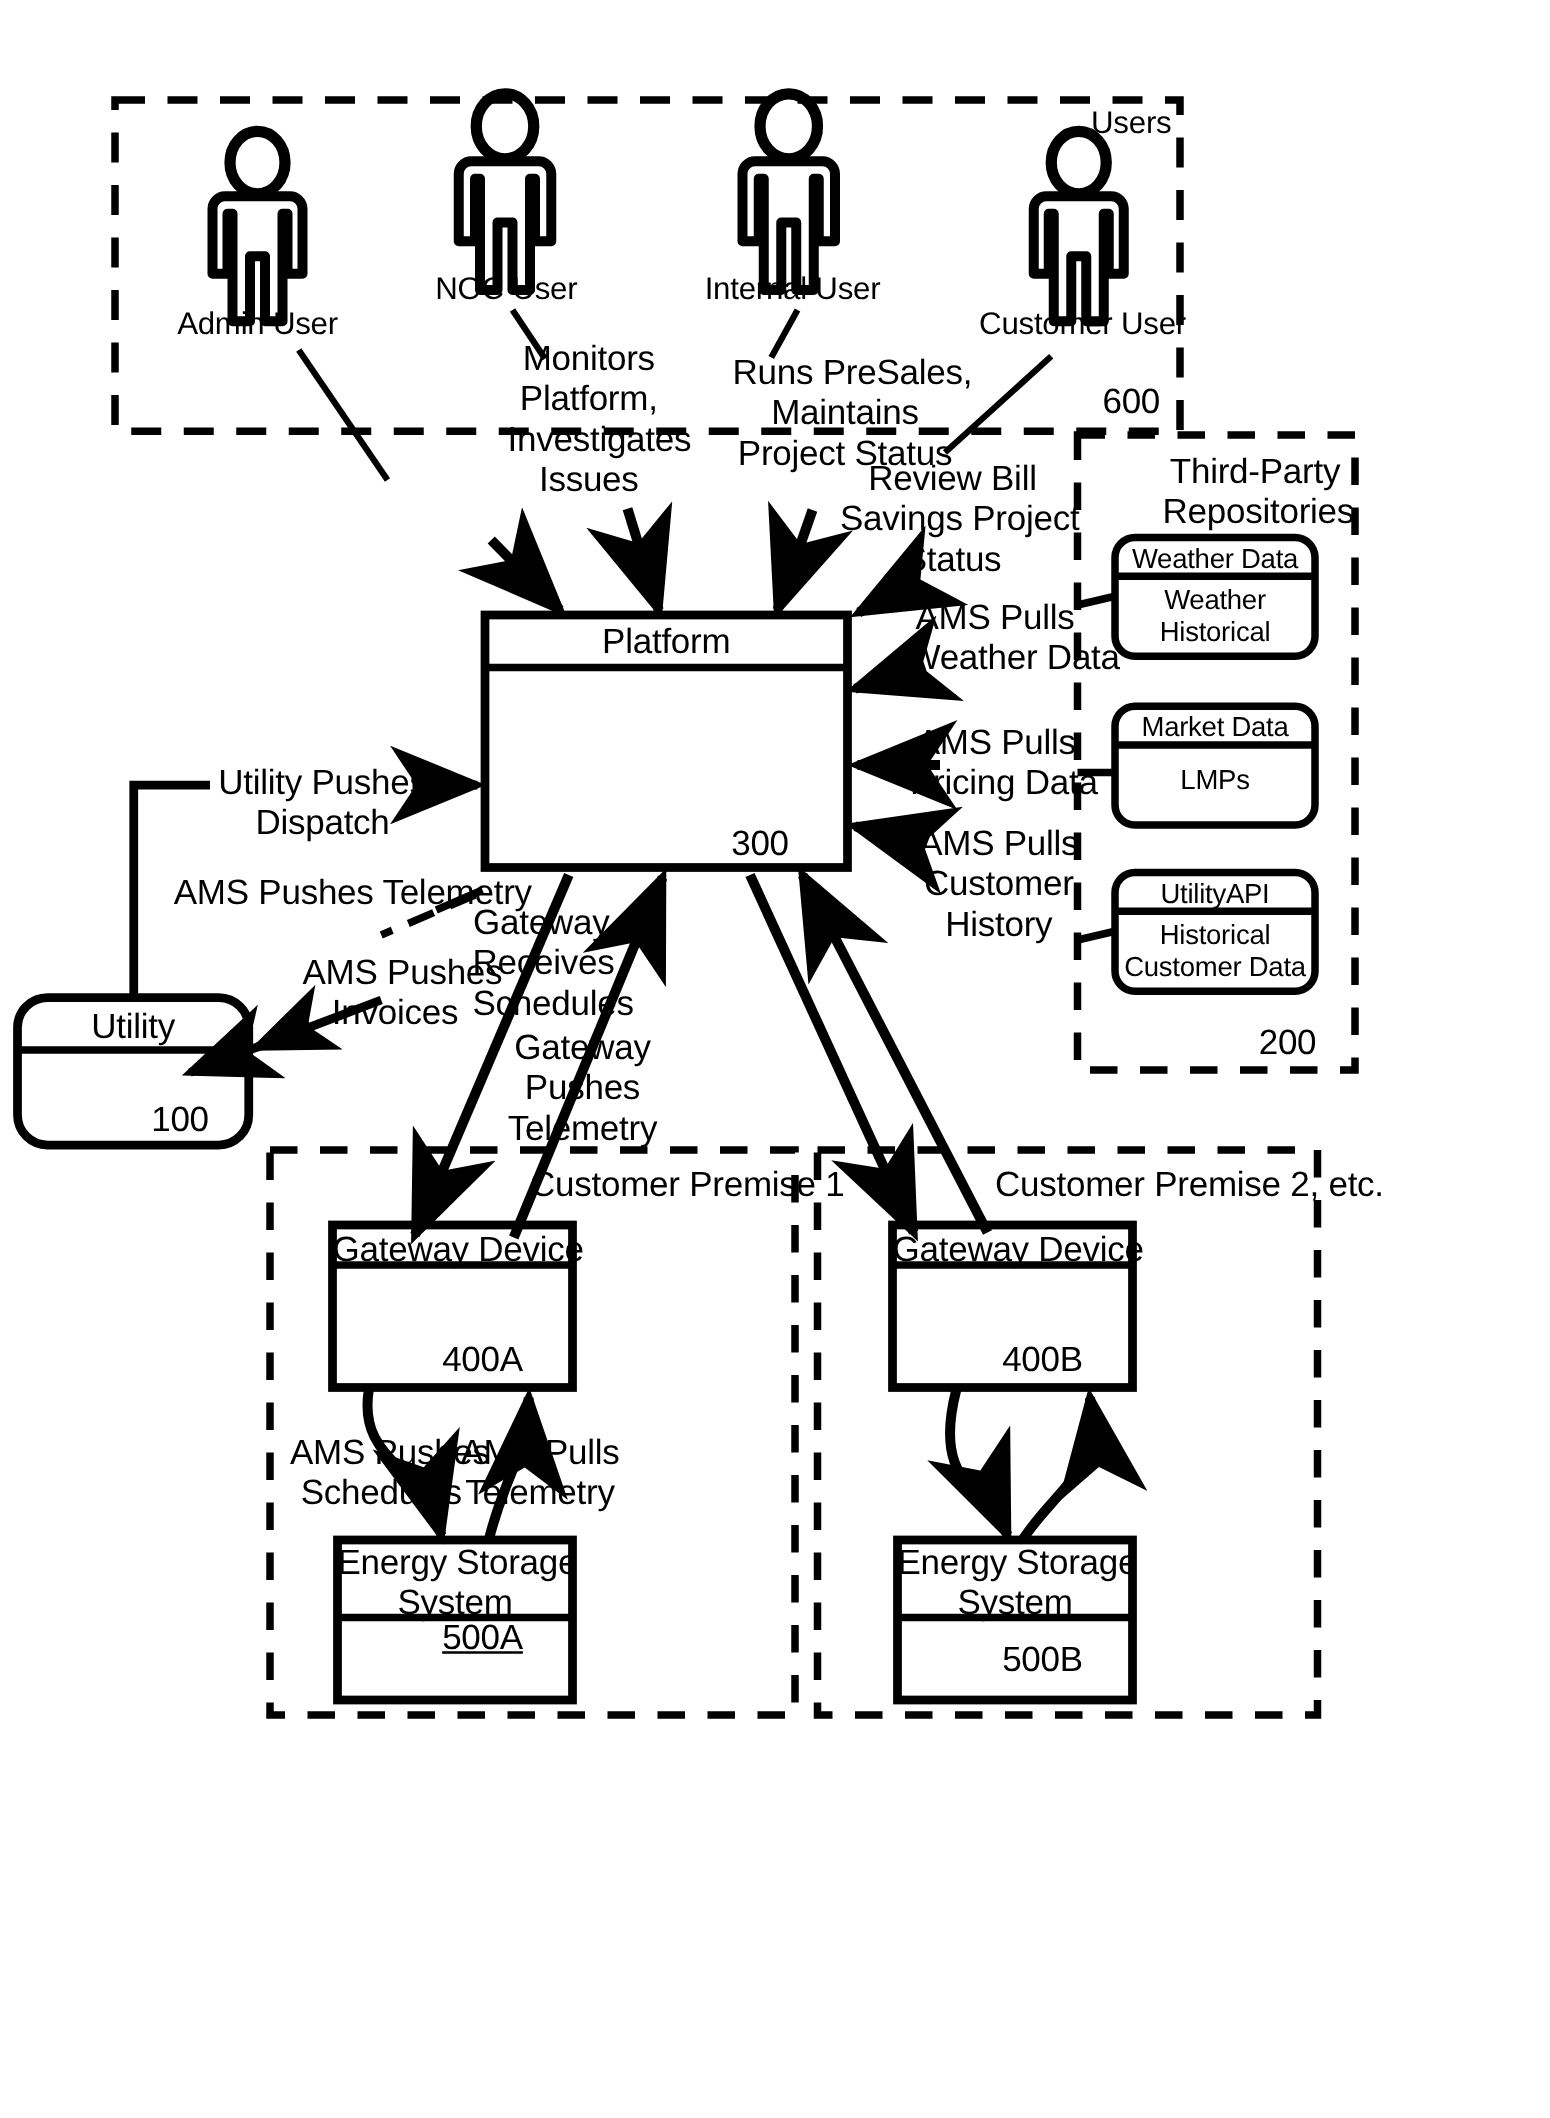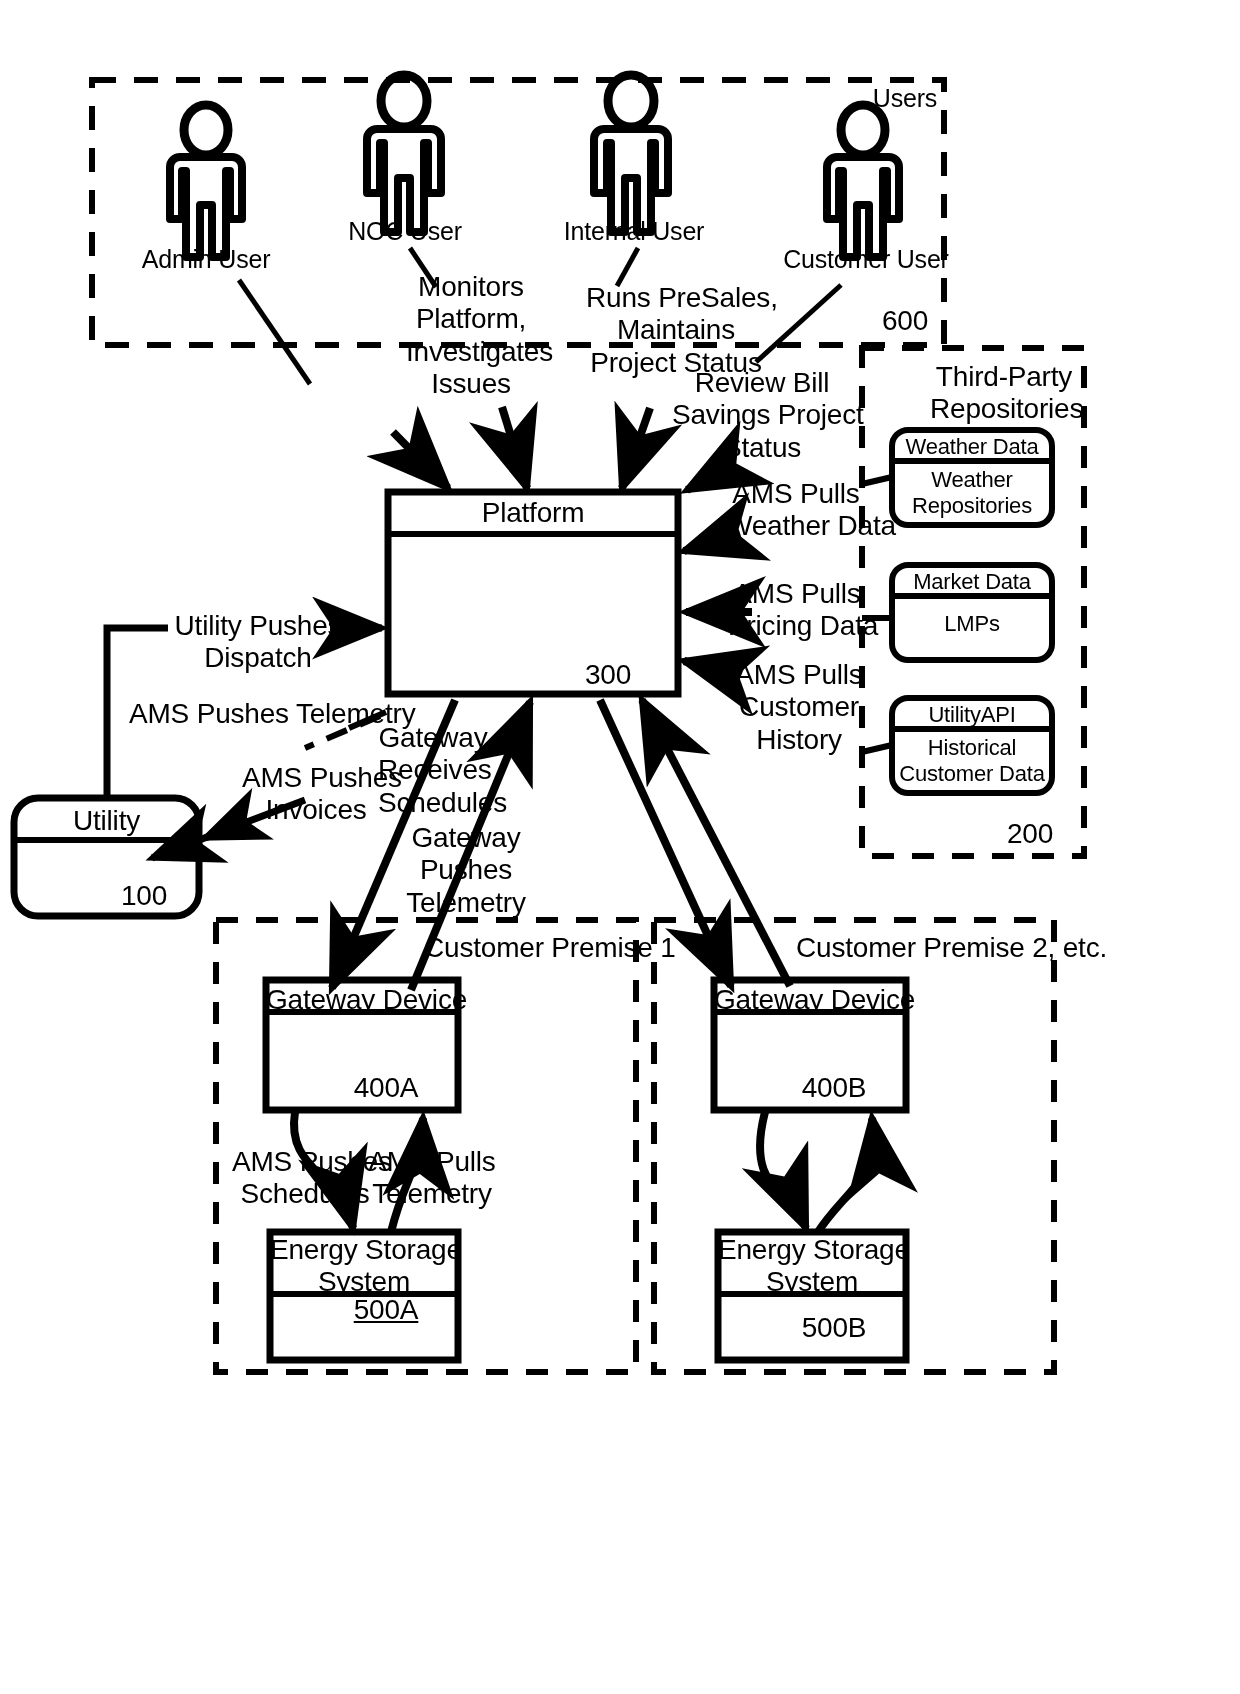--- a/index.html
+++ b/index.html
@@ -235,21 +235,21 @@
 
   <div class="lbl t28" style="left:388px; top:497px; width:290px;">Platform</div>
   <div class="lbl t28" style="left:558px; top:659px; width:100px;">300</div>
 
   <div class="lbl t24" style="left:930px; top:361px; width:148px;">Third-Party
 Repositories</div>
   <div class="lbl t28" style="left:980px; top:818px; width:100px;">200</div>
 
   <div class="lbl t22" style="left:892px; top:434px; width:160px;">Weather Data</div>
   <div class="lbl t22" style="left:892px; top:467px; width:160px;">Weather
-Repositories</div>
+Historical</div>
 
   <div class="lbl t22" style="left:892px; top:569px; width:160px;">Market Data</div>
   <div class="lbl t22" style="left:892px; top:611px; width:160px;">LMPs</div>
 
   <div class="lbl t22" style="left:892px; top:702px; width:160px;">UtilityAPI</div>
   <div class="lbl t22" style="left:892px; top:735px; width:160px;">Historical
 Customer Data</div>
 
   <div class="lbl t24" style="left:726px; top:478px; width:140px;">AMS Pulls
 Weather Data</div>
@@ -257,21 +257,21 @@
 Pricing Data</div>
   <div class="lbl t24" style="left:732px; top:659px; width:134px;">AMS Pulls
 Customer
 History</div>
 
   <div class="lbl t24" style="left:14px; top:805px; width:185px;">Utility</div>
   <div class="lbl t28" style="left:94px; top:880px; width:100px;">100</div>
 
   <div class="lbl t24" style="left:172px; top:610px; width:172px;">Utility Pushes
 Dispatch</div>
-  <div class="lbl t24" style="left:129px; top:698px; width:222px;">AMS Pushes Telemetry</div>
+  <div class="lbl t24" style="left:139px; top:698px; width:222px;">AMS Pushes Telemetry</div>
   <div class="lbl t24" style="left:242px; top:762px; width:148px;">AMS Pushes
 Invoices</div>
 
   <div class="lbl t24" style="left:378px; top:722px; width:110px;">Gateway
 Receives
 Schedules</div>
   <div class="lbl t24" style="left:406px; top:822px; width:120px;">Gateway
 Pushes
 Telemetry</div>
 

